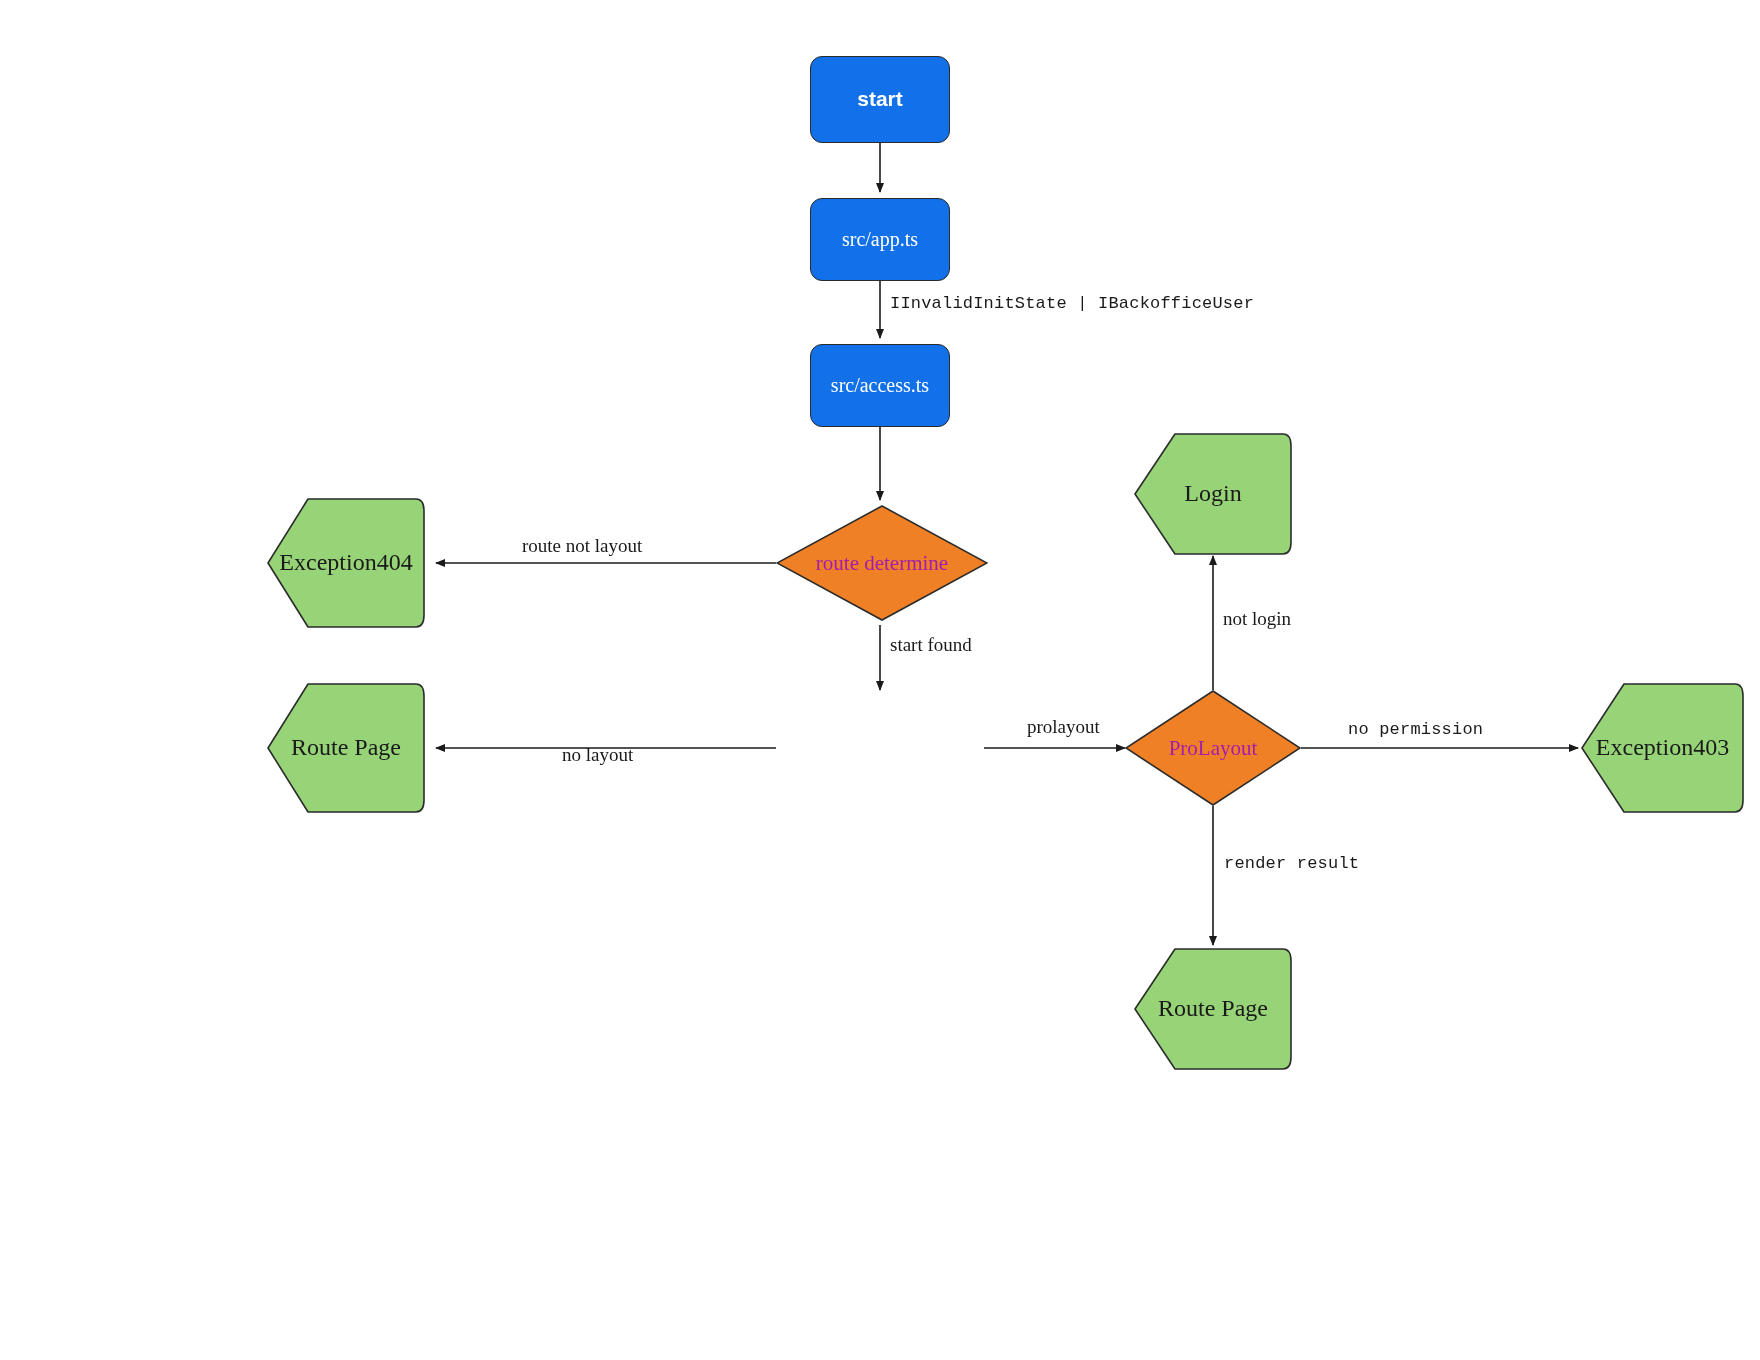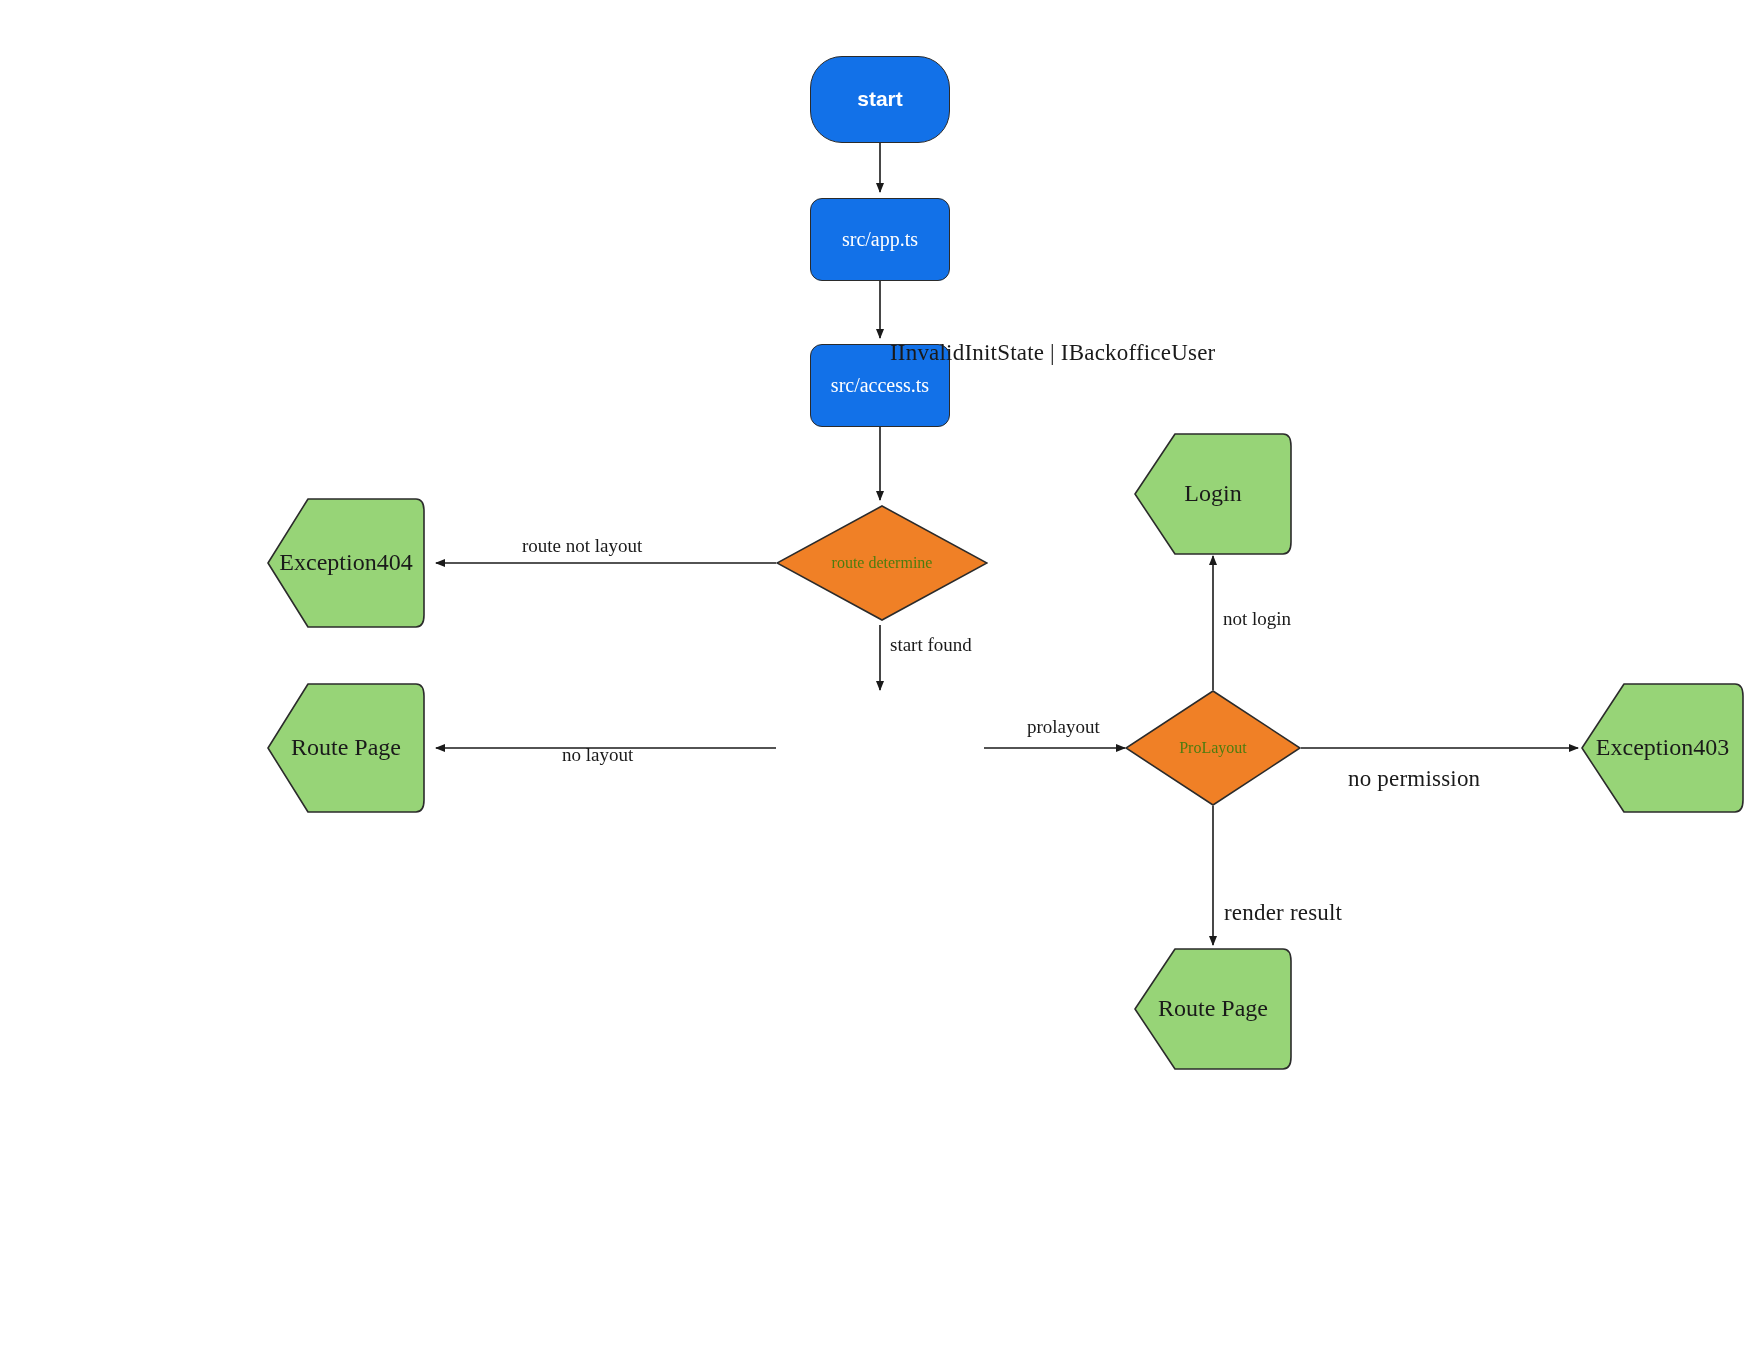--- a/index.html
+++ b/index.html
@@ -63,22 +63,22 @@
   }
   .diamond .shape-svg {
     position: absolute;
     left: 0;
     top: 0;
     width: 100%;
     height: 100%;
     z-index: 1;
   }
   .diamond .node-label {
-    font-size: 16px;
-    color: #4d7c0f;
+    font-size: 21px;
+    color: #a21caf;
   }
   
   .hexagon .shape-svg {
     position: absolute;
     left: 0;
     top: 0;
     width: 100%;
     height: 100%;
     z-index: 1;
   }
@@ -92,24 +92,23 @@
     color: #1a1a1a;
     white-space: nowrap;
     z-index: 3;
     background: transparent;
   }
   .edge-label.serif {
     font-family: "Liberation Serif", serif;
     font-size: 19px;
   }
   .edge-label.mono {
-    font-family: Liberation Serif, serif;
-    font-size: 23px;
+    font-family: Liberation Mono, monospace;
+    font-size: 17px;
     letter-spacing: 0.2px;
-    margin-top: 46px;
   }
 </style>
 </head>
 <body>
 
 <div id="canvas">
 
   <svg class="edges" viewBox="0 0 1760 1360" width="1760" height="1360">
     <defs>
       <marker id="arrow" markerWidth="10" markerHeight="10" refX="9" refY="4" orient="auto" markerUnits="userSpaceOnUse">
@@ -149,21 +148,21 @@
   <div class="edge-label serif" style="left:562px; top:744px;">no layout</div>
 
   <div class="edge-label serif" style="left:1027px; top:716px;">prolayout</div>
 
   <div class="edge-label serif" style="left:1223px; top:608px;">not login</div>
 
   <div class="edge-label mono" style="left:1348px; top:720px;">no permission</div>
 
   <div class="edge-label mono" style="left:1224px; top:854px;">render result</div>
 
-  <div class="node box is-start" style="left:810px; top:56px; width:140px; height:87px;border-radius:32px;">
+  <div class="node box is-start" style="left:810px; top:56px; width:140px; height:87px;">
     <span class="node-label">start</span>
   </div>
 
   <div class="node box" style="left:810px; top:344px; width:140px; height:83px;">
     <span class="node-label">src/access.ts</span>
   </div>
 
   <div class="node box" style="left:810px; top:198px; width:140px; height:83px;">
     <span class="node-label">src/app.ts</span>
   </div>

